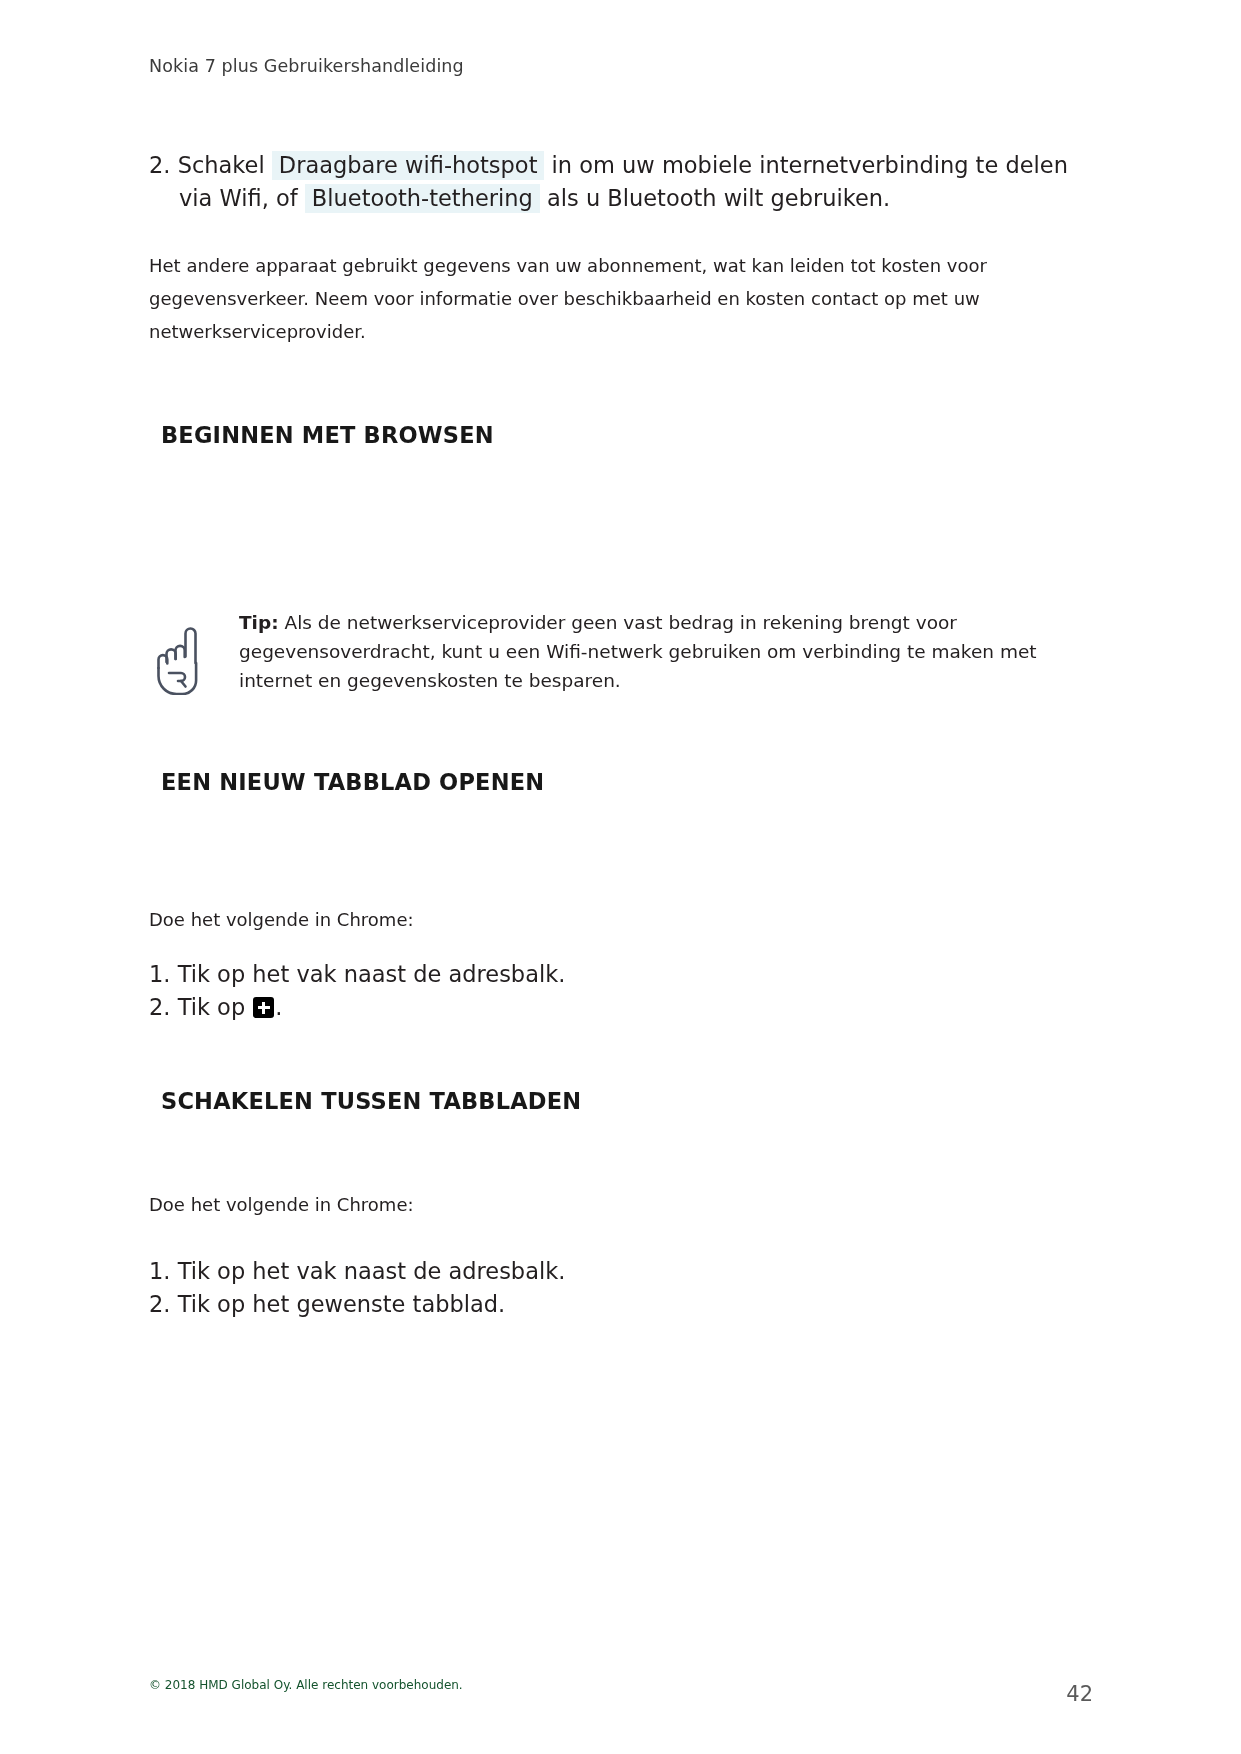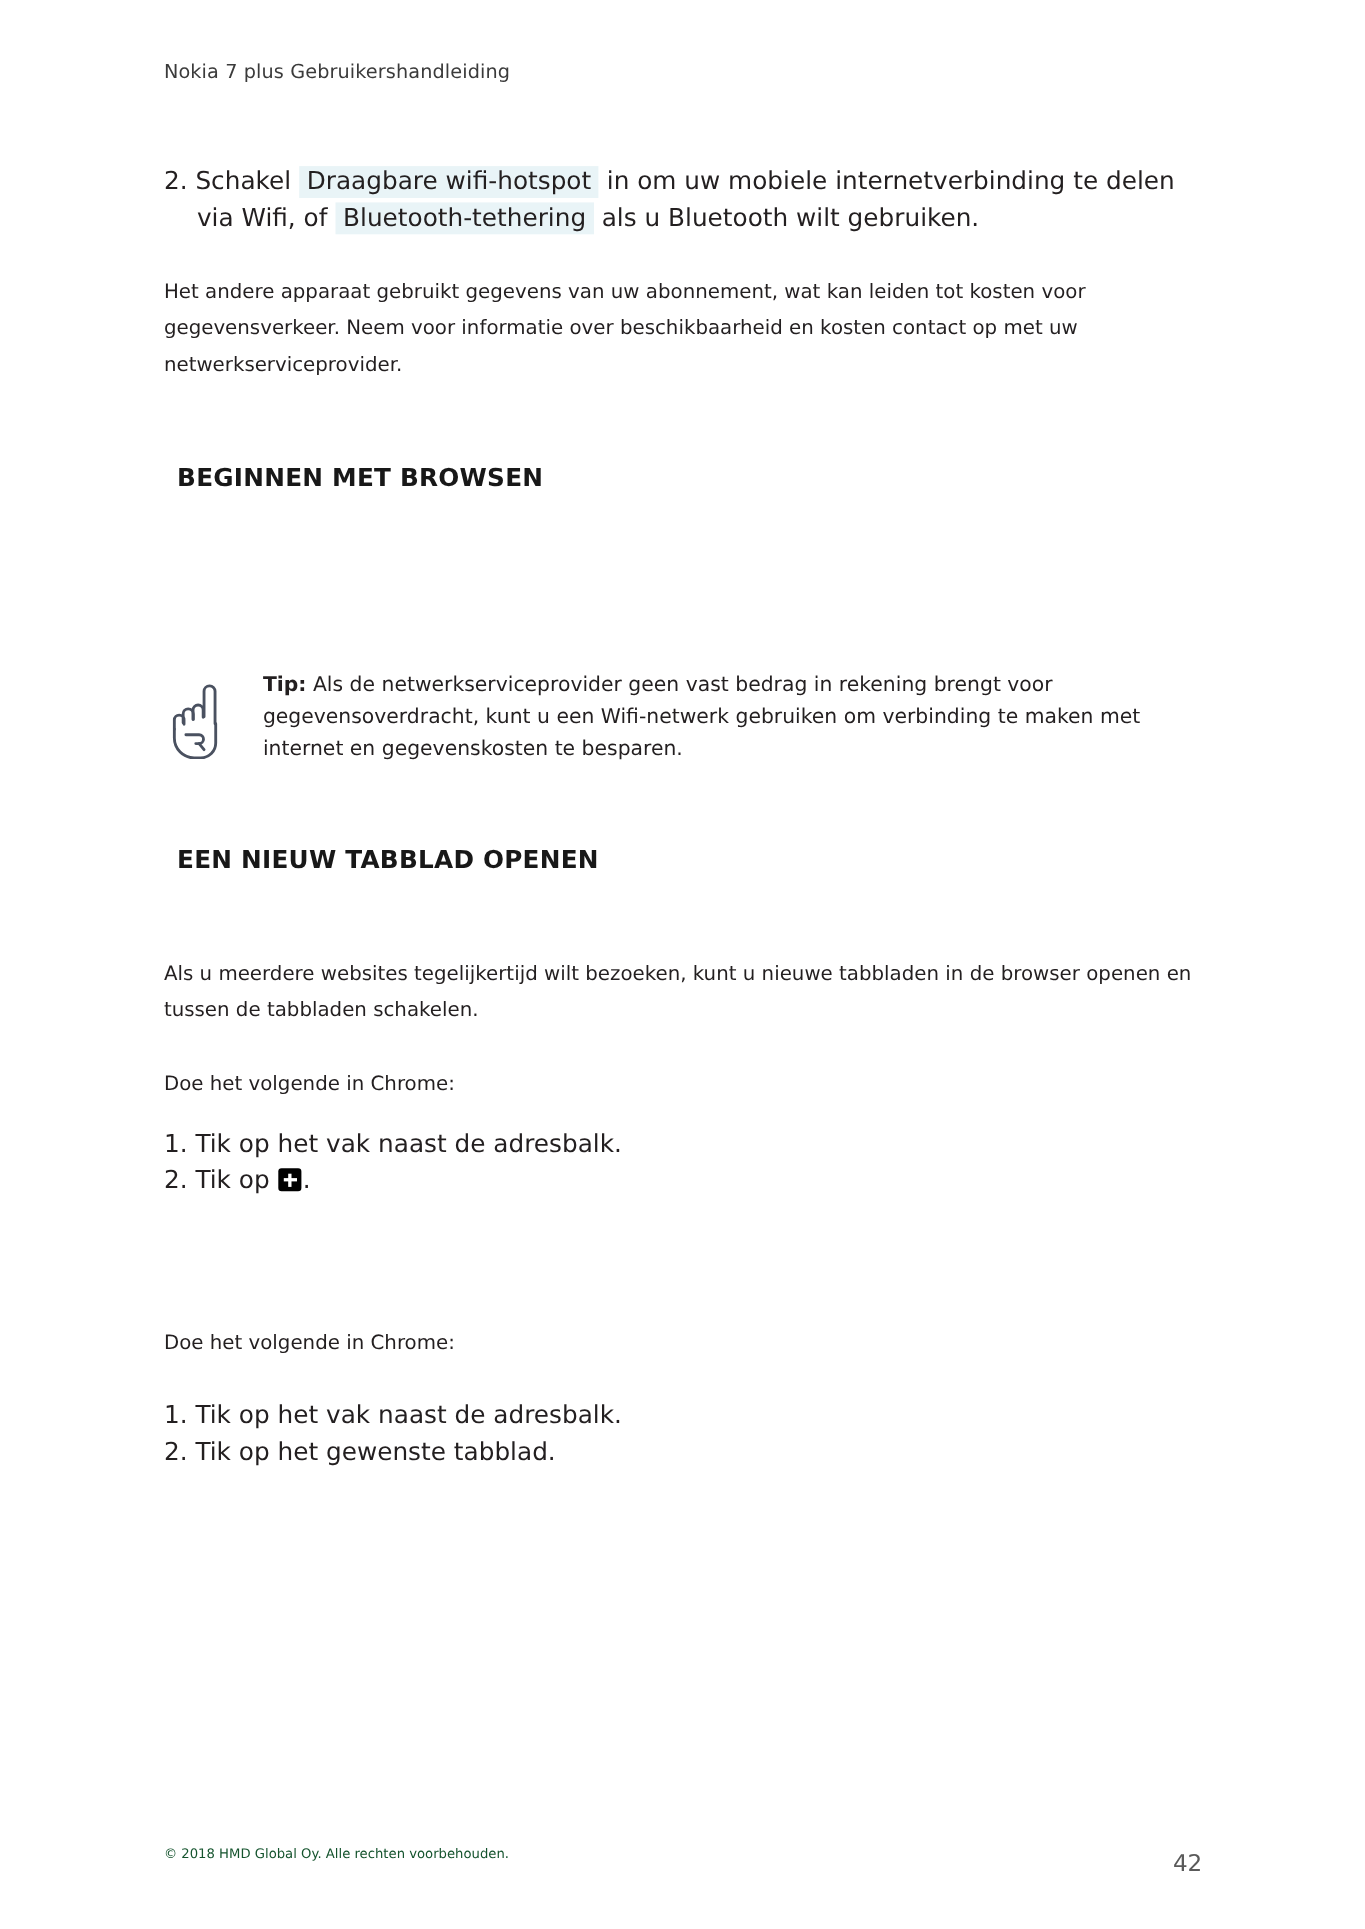--- a/index.html
+++ b/index.html
@@ -117,21 +117,21 @@
     top: 9px; height: 3px;
   }
   .plus-square::after {
     top: 4.5px; bottom: 4.5px;
     left: 9px; width: 3px;
   }
 
   
   .tip {
     display: flex;
-    align-items: center;
+    align-items: flex-end;
     gap: 0;
     margin: 0;
   }
   .tip-icon {
     width: 62px;
     min-width: 62px;
     margin-left: 2px;
     margin-top: 4px;
   }
   .tip-icon svg { display: block; }
@@ -218,35 +218,35 @@
       </div>
       <div class="tip-text"><b>Tip:</b> <span>Als de netwerkserviceprovider geen vast bedrag in rekening brengt voor gegevensoverdracht, kunt u een Wifi-netwerk gebruiken om verbinding te maken met internet en gegevenskosten te besparen.</span></div>
     </div>
 
     <div class="gap-xl"></div>
 
     <h2 class="section">EEN NIEUW TABBLAD OPENEN</h2>
 
     <div class="gap-xl"></div>
 
-    <p class="body">Als u meerdere websites tegelijkertijd wilt bezoeken, kunt u nieuwe tabbladen in de browser openen en tussen de tabbladen schakelen.</p>
 
     <div class="gap-md"></div>
 
     <p class="body">Doe het volgende in Chrome:</p>
 
     <div class="gap-sm"></div>
 
     <div class="olist">
       <div class="oitem"><span class="num">1.</span> <span>Tik op het vak naast de adresbalk.</span></div>
       <div class="oitem"><span class="num">2.</span> <span>Tik op</span> <span class="plus-square"></span><span>.</span></div>
     </div>
 
     <div class="gap-lg"></div>
 
+    <h2 class="section">SCHAKELEN TUSSEN TABBLADEN</h2>
 
     <div class="gap-xl"></div>
 
     <p class="body">Doe het volgende in Chrome:</p>
 
     <div class="gap-md"></div>
 
     <div class="olist">
       <div class="oitem"><span class="num">1.</span> <span>Tik op het vak naast de adresbalk.</span></div>
       <div class="oitem"><span class="num">2.</span> <span>Tik op het gewenste tabblad.</span></div>

